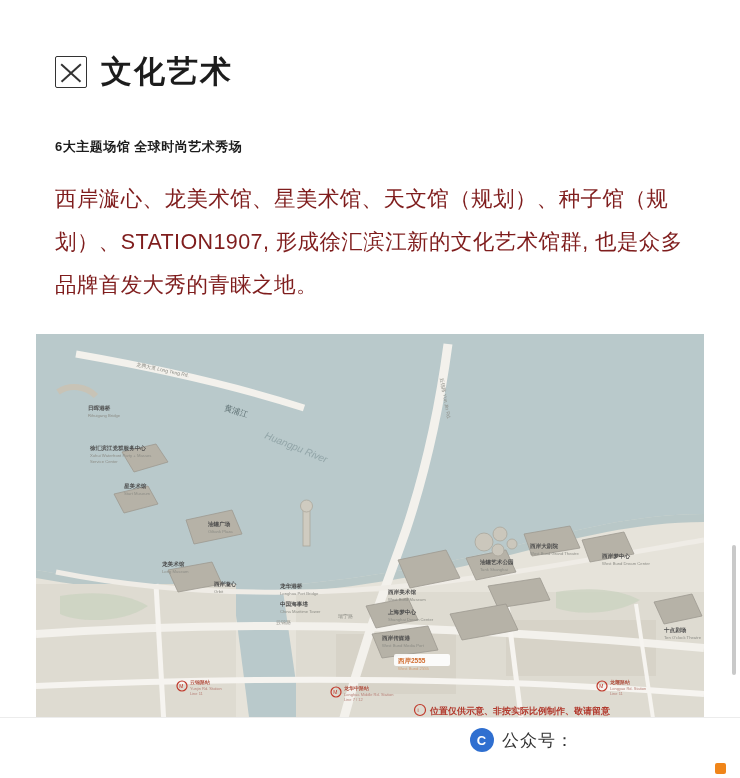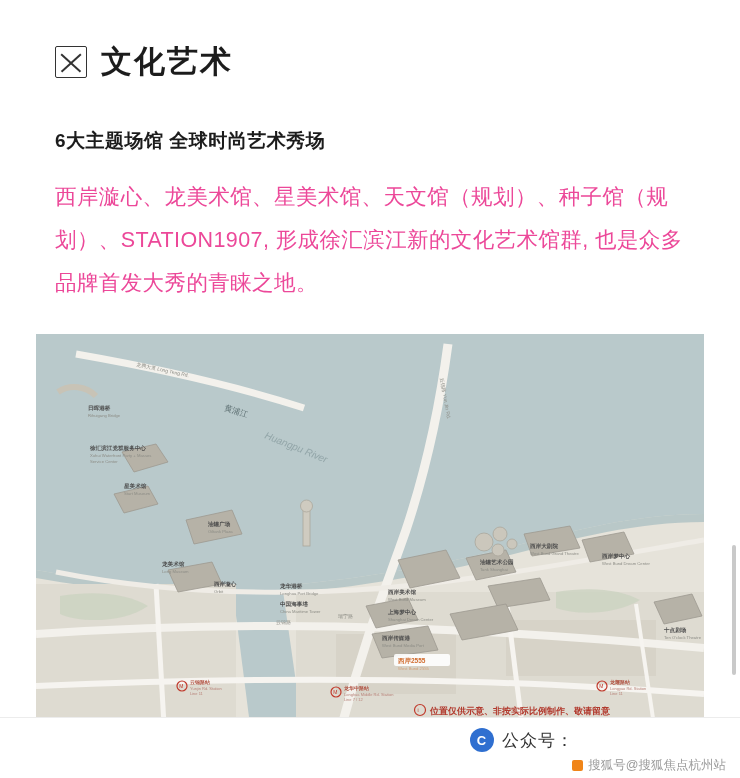--- a/index.html
+++ b/index.html
@@ -21,21 +21,21 @@
     width: 740px;
     height: 778px;
     background: #fff;
   }
 
   
   .heading-row {
     display: flex;
     align-items: center;
     gap: 14px;
-    padding: 24px 0 0 55px;
+    padding: 34px 0 0 55px;
   }
   .heading-icon {
     width: 30px;
     height: 30px;
     border: 1.5px solid #333;
     position: relative;
     border-radius: 2px;
     flex: 0 0 auto;
   }
   .heading-icon::before,
@@ -56,32 +56,32 @@
     font-size: 31px;
     font-weight: bold;
     letter-spacing: 2px;
     color: #1c1c1c;
     line-height: 1.1;
   }
 
   
   .subtitle {
     margin: 28px 0 8px 55px;
-    font-size: 19px;
+    font-size: 13px;
     font-weight: bold;
     color: #1c1c1c;
     letter-spacing: 0.5px;
   }
 
   
   .body-text {
     margin: 22px 55px 0 55px;
     font-size: 21.5px;
     line-height: 43px;
-    color: #ec4899;
+    color: #7f1d1d;
     letter-spacing: 0.4px;
     width: 635px;
   }
 
   
   .map-figure {
     position: absolute;
     left: 36px;
     top: 334px;
     width: 668px;
@@ -328,17 +328,16 @@
 
   <div class="scroll-indicator"></div>
 
   <div class="footer">
     <div class="footer-account">
       <span class="footer-avatar">C</span>
       <span>公众号：</span>
     </div>
     <div class="footer-source">
       <span class="sohu-dot"></span>
-      <span>搜狐号@搜狐焦点杭州站</span>
     </div>
   </div>
 
 </div>
 
 </body></html>

